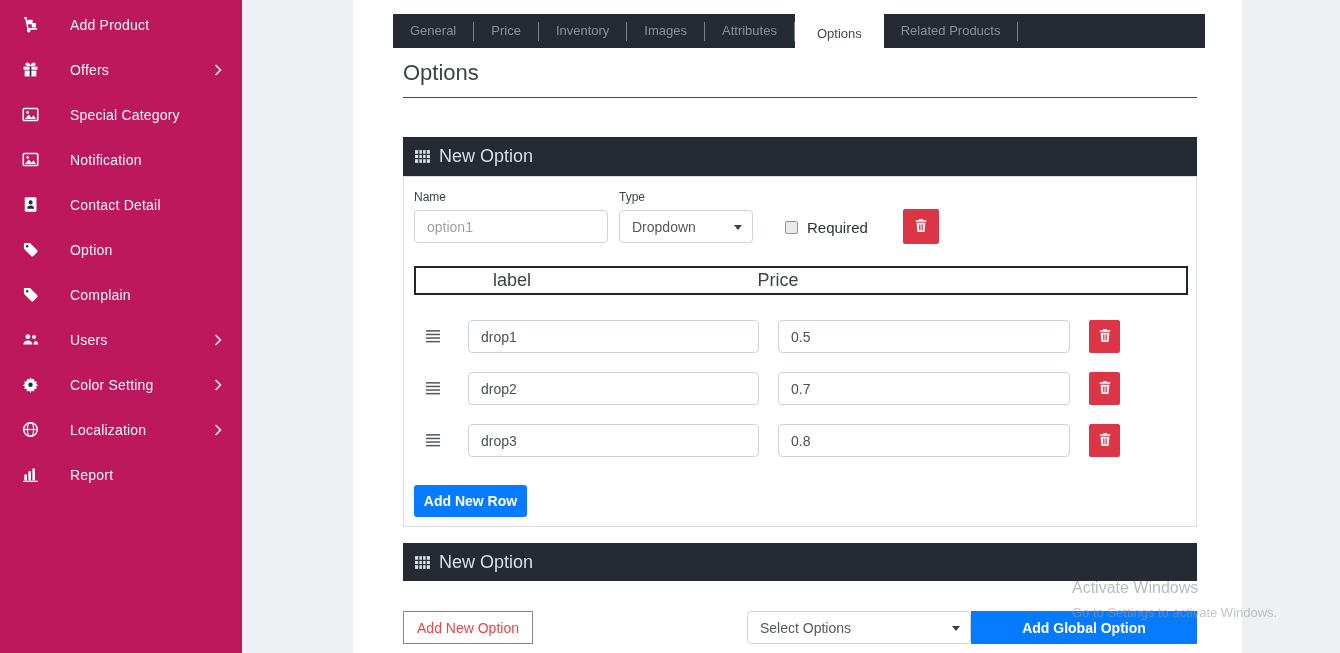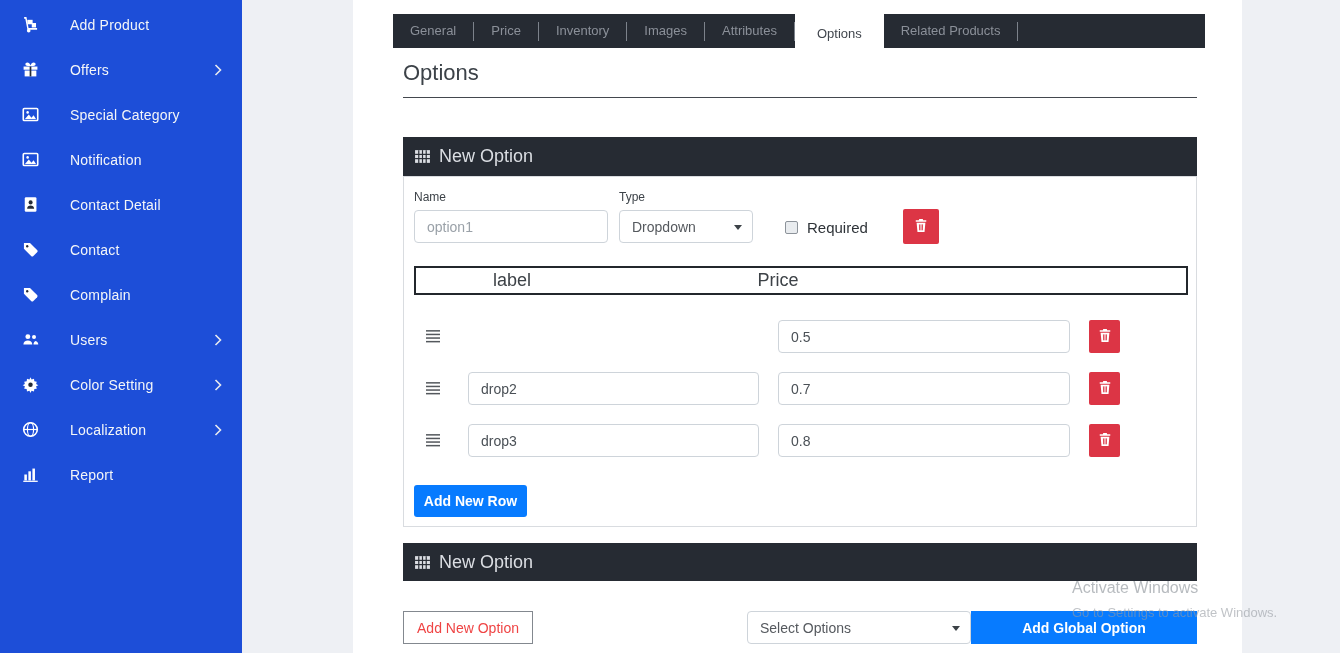--- a/index.html
+++ b/index.html
@@ -1,20 +1,20 @@
 <!DOCTYPE html>
 <html><head>
 <meta charset="utf-8">
 <style>
   * { margin:0; padding:0; box-sizing:border-box; }
   html,body { width:1340px; height:653px; overflow:hidden;
     font-family:"Liberation Sans", sans-serif; background:#eef0f4; position:relative; }
 
   
-  .sidebar { position:absolute; left:0; top:0; width:242px; height:653px; background:#1d4ed8; z-index:5; }
+  .sidebar { position:absolute; left:0; top:0; width:242px; height:653px; background:#be185d; z-index:5; }
   .side-list { padding-top:2px; }
   .side-item { position:relative; height:45px; display:flex; align-items:center; padding-left:22px; cursor:pointer; }
   .side-item .s-icon { width:17px; height:17px; color:#ffffff; flex:0 0 17px; display:flex; align-items:center; }
   .side-item .s-icon svg { width:17px; height:17px; display:block; }
   .side-item .s-label { margin-left:31px; color:#f4f6f8; font-size:14px; letter-spacing:.2px; }
   .side-item .chev { position:absolute; right:20px; top:50%; transform:translateY(-50%); color:#e8eaee; }
   .side-item .chev svg { width:8px; height:12px; display:block; }
 
   
   .main-card { position:absolute; left:353px; top:0; width:889px; height:653px; background:#ffffff; }
@@ -158,21 +158,21 @@
       <span class="s-label">Contact Detail</span>
     </div>
 
     <div class="side-item">
       <span class="s-icon">
           <svg viewBox="0 0 16 16">
             <path d="M1.8 1.8h5.7l6.7 6.7a1.5 1.5 0 0 1 0 2.1l-3.5 3.5a1.5 1.5 0 0 1-2.1 0L1.8 7.4z" fill="currentColor"></path>
             <circle cx="4.9" cy="4.9" r="1.1" fill="#262c37"></circle>
           </svg>
         </span>
-      <span class="s-label">Contact</span>
+      <span class="s-label">Option</span>
     </div>
 
     <div class="side-item">
       <span class="s-icon">
           <svg viewBox="0 0 16 16">
             <path d="M1.8 1.8h5.7l6.7 6.7a1.5 1.5 0 0 1 0 2.1l-3.5 3.5a1.5 1.5 0 0 1-2.1 0L1.8 7.4z" fill="currentColor"></path>
             <circle cx="4.9" cy="4.9" r="1.1" fill="#262c37"></circle>
           </svg>
         </span>
       <span class="s-label">Complain</span>
@@ -317,20 +317,21 @@
 
       <div class="opt-row row-1">
         <span class="drag">
             <svg viewBox="0 0 16 14" fill="currentColor">
               <rect x="1" y="0.6" width="14" height="1.5"></rect>
               <rect x="1" y="4.2" width="14" height="1.5"></rect>
               <rect x="1" y="7.8" width="14" height="1.5"></rect>
               <rect x="1" y="11.4" width="14" height="1.5"></rect>
             </svg>
           </span>
+        <input class="txt-input in-label" value="drop1" style="">
         <input class="txt-input in-price" value="0.5" style="">
         <button class="del-btn row-del">
           <span><svg viewBox="0 0 16 17" fill="currentColor">
                 <path d="M6 1h4l.5 1.6H14v1.5H2V2.6h3.5z"></path>
                 <path d="M3 5.3h10L12 16H4z"></path>
                 <g stroke="#dc3545" stroke-width="1">
                   <line x1="6.2" y1="7.2" x2="6.4" y2="14"></line>
                   <line x1="8" y1="7.2" x2="8" y2="14"></line>
                   <line x1="9.8" y1="7.2" x2="9.6" y2="14"></line>
                 </g>

